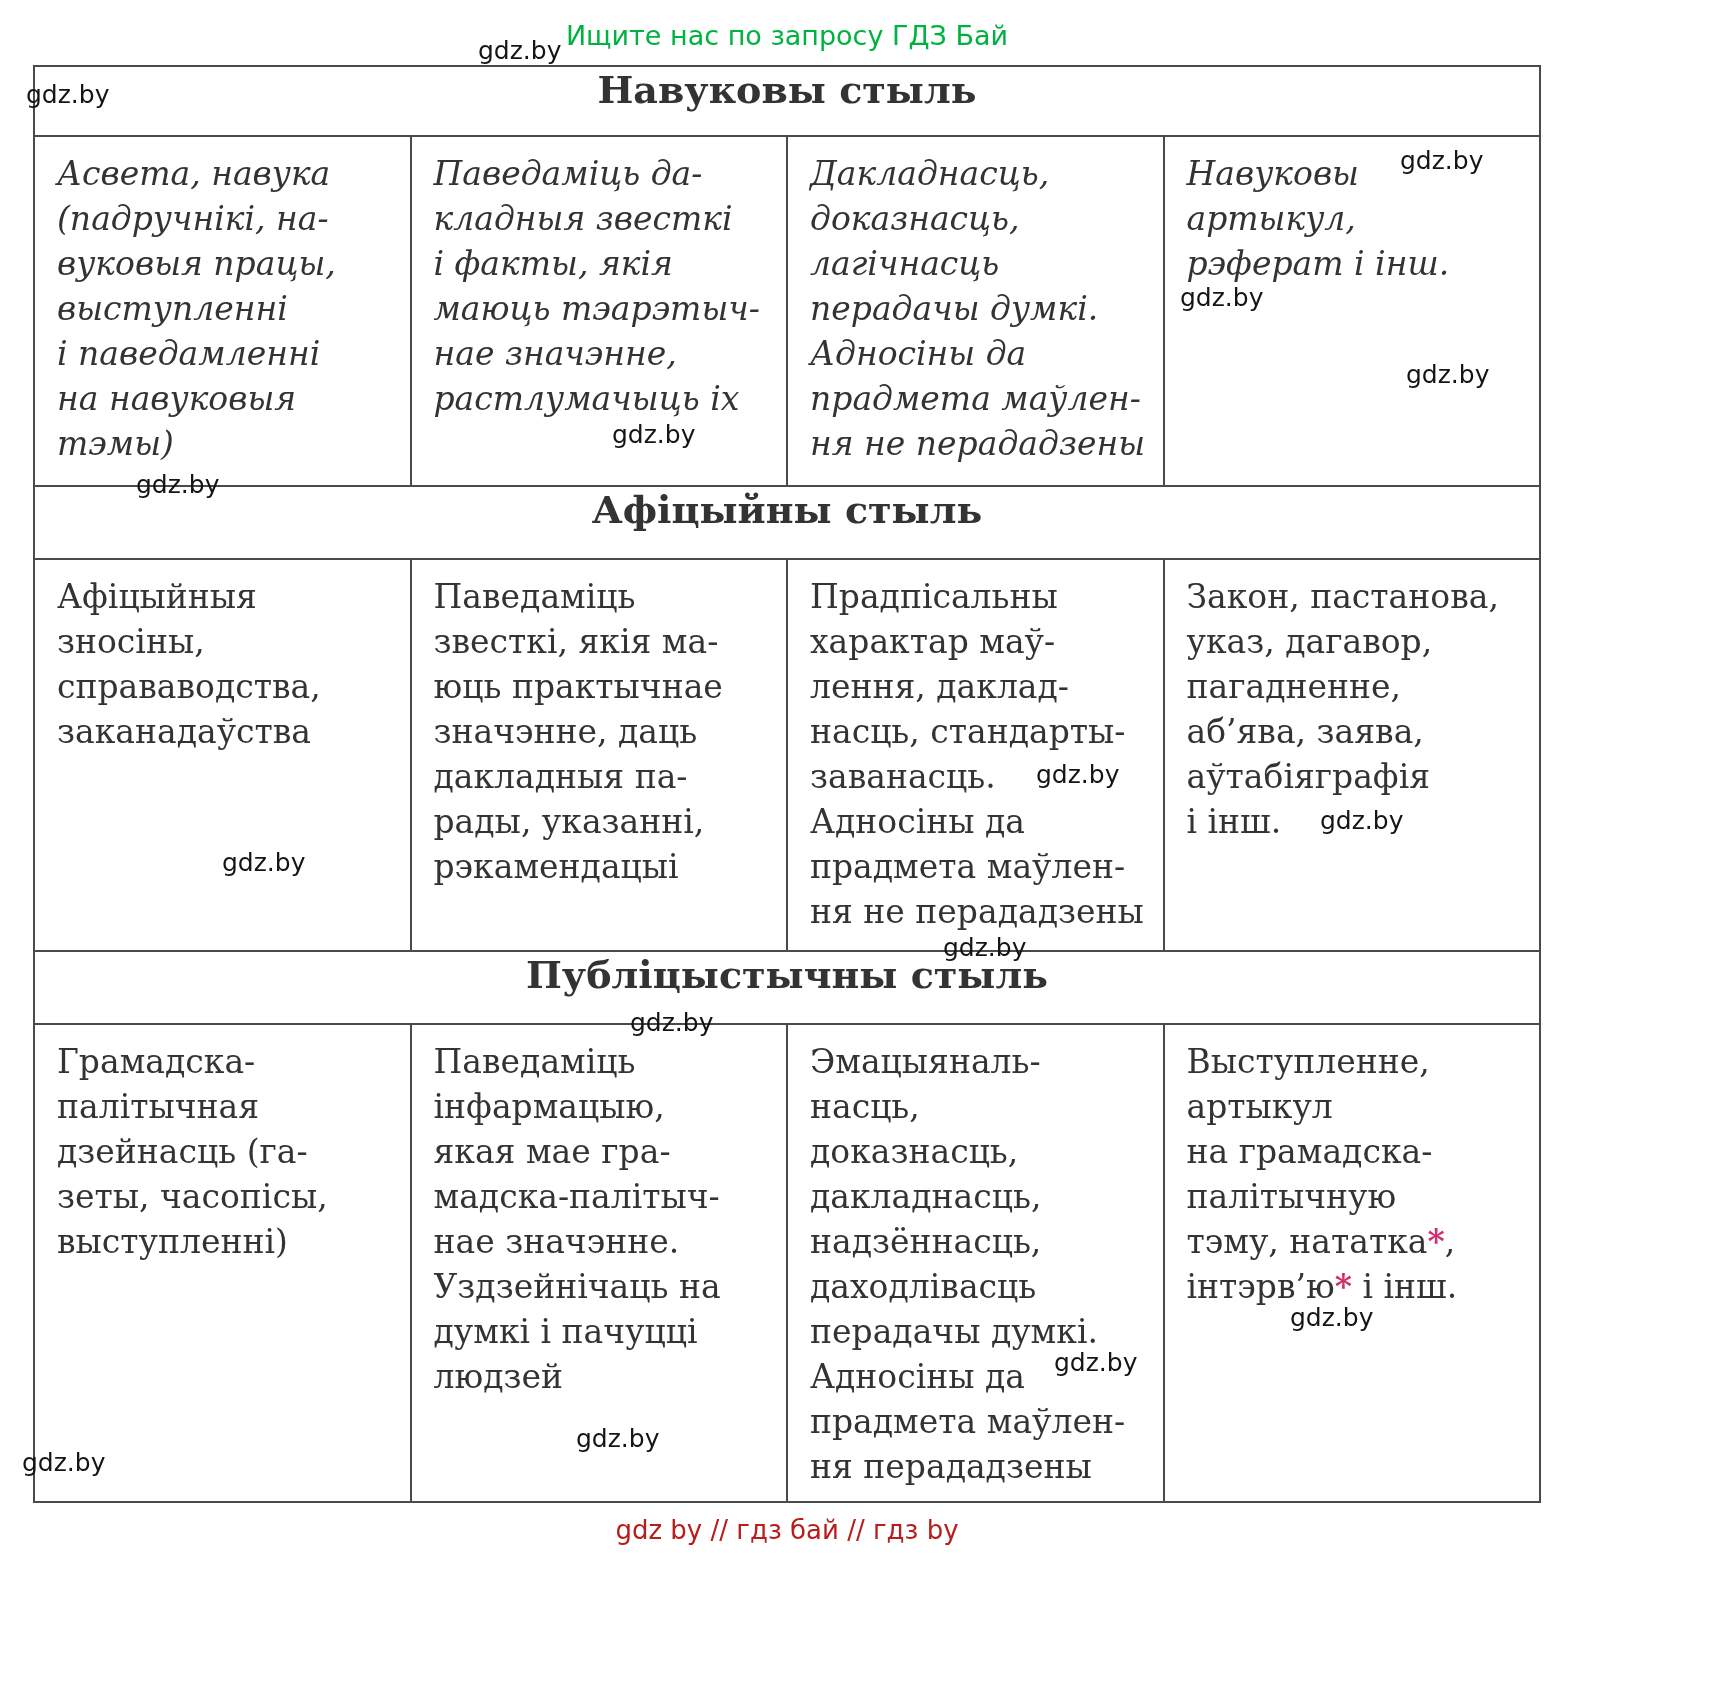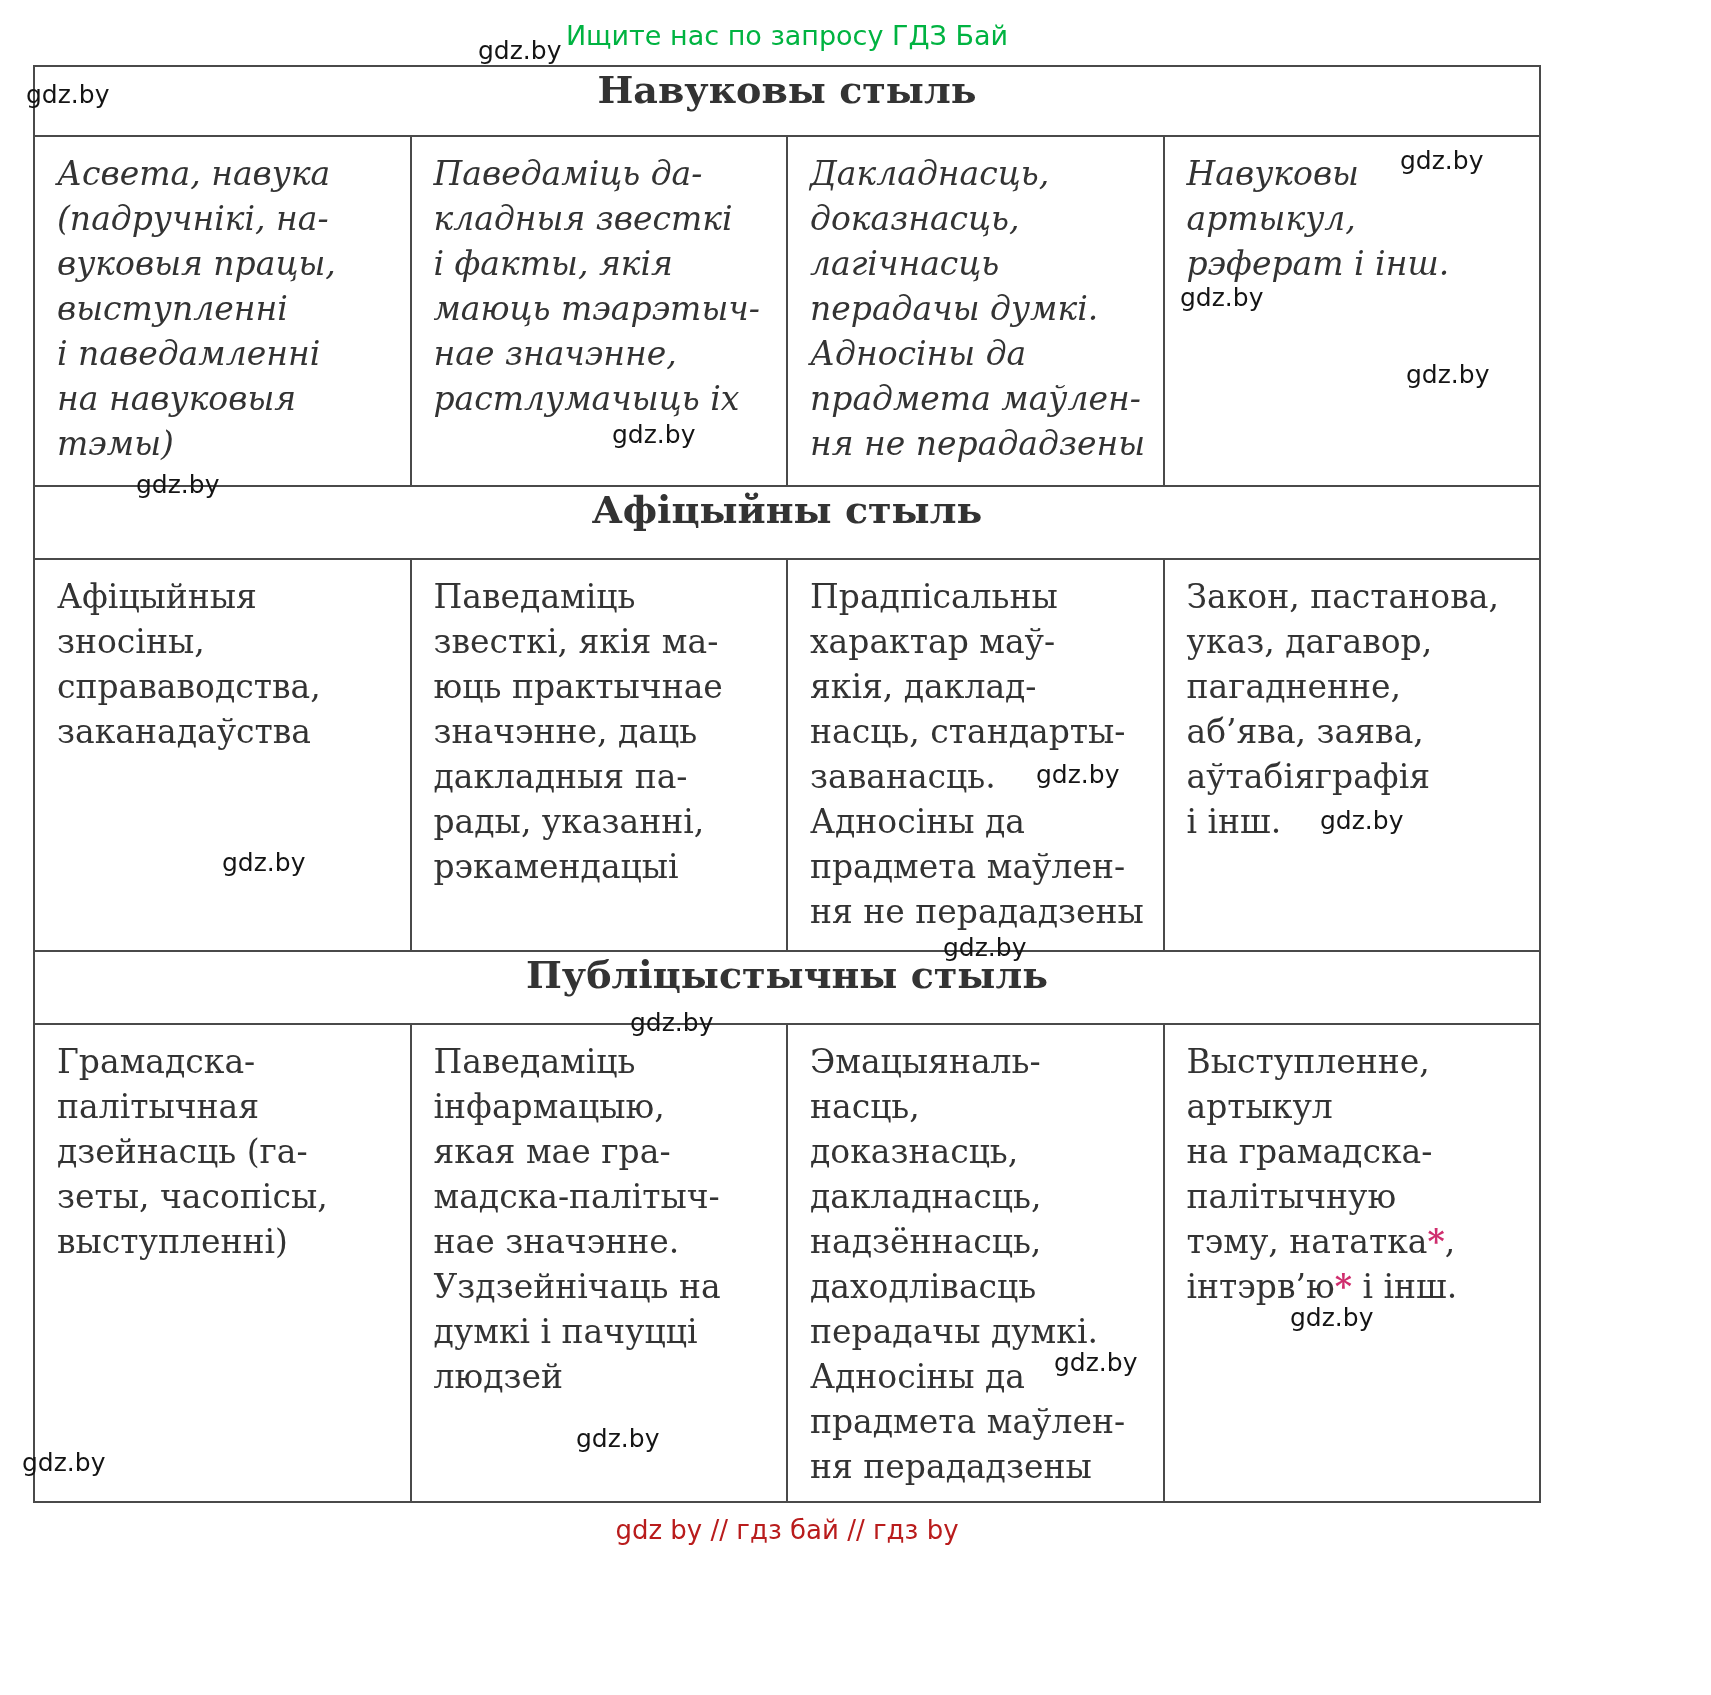--- a/index.html
+++ b/index.html
@@ -134,21 +134,21 @@
 звесткі, якія ма-
 юць практычнае
 значэнне, даць
 дакладныя па-
 рады, указанні,
 рэкамендацыі</div>
           </td>
         <td>
             <div class="cell">Прадпісальны
 характар маў-
-якія, даклад-
+лення, даклад-
 насць, стандарты-
 заванасць.
 Адносіны да
 прадмета маўлен-
 ня не перададзены</div>
           </td>
         <td>
             <div class="cell">Закон, пастанова,
 указ, дагавор,
 пагадненне,

